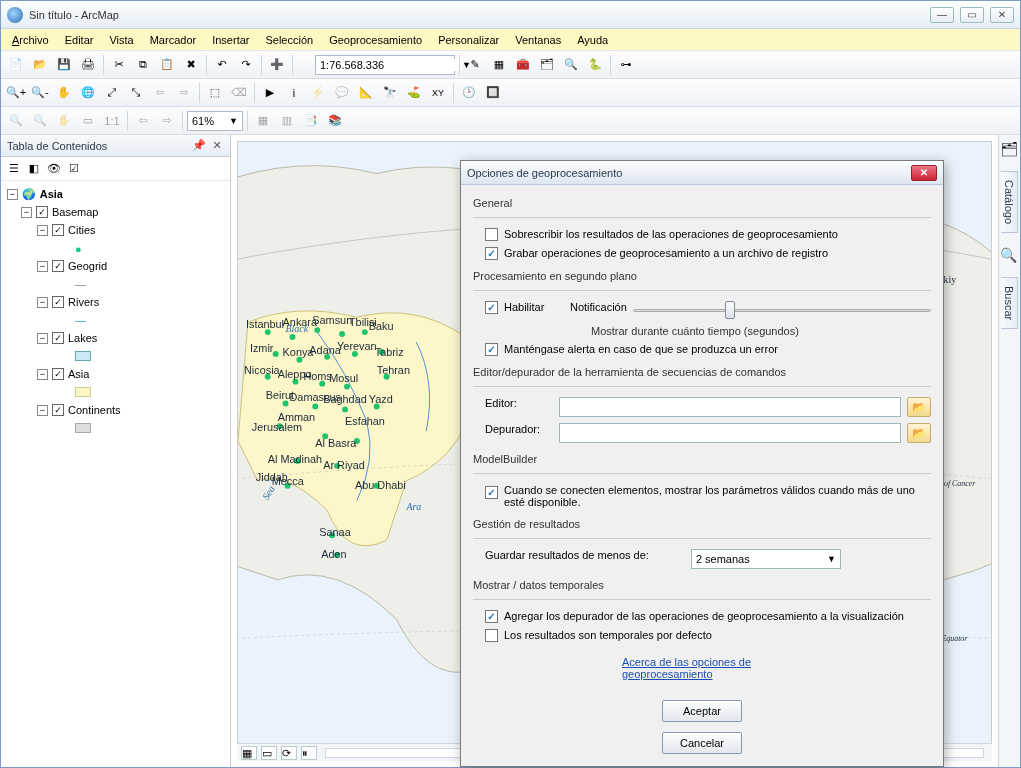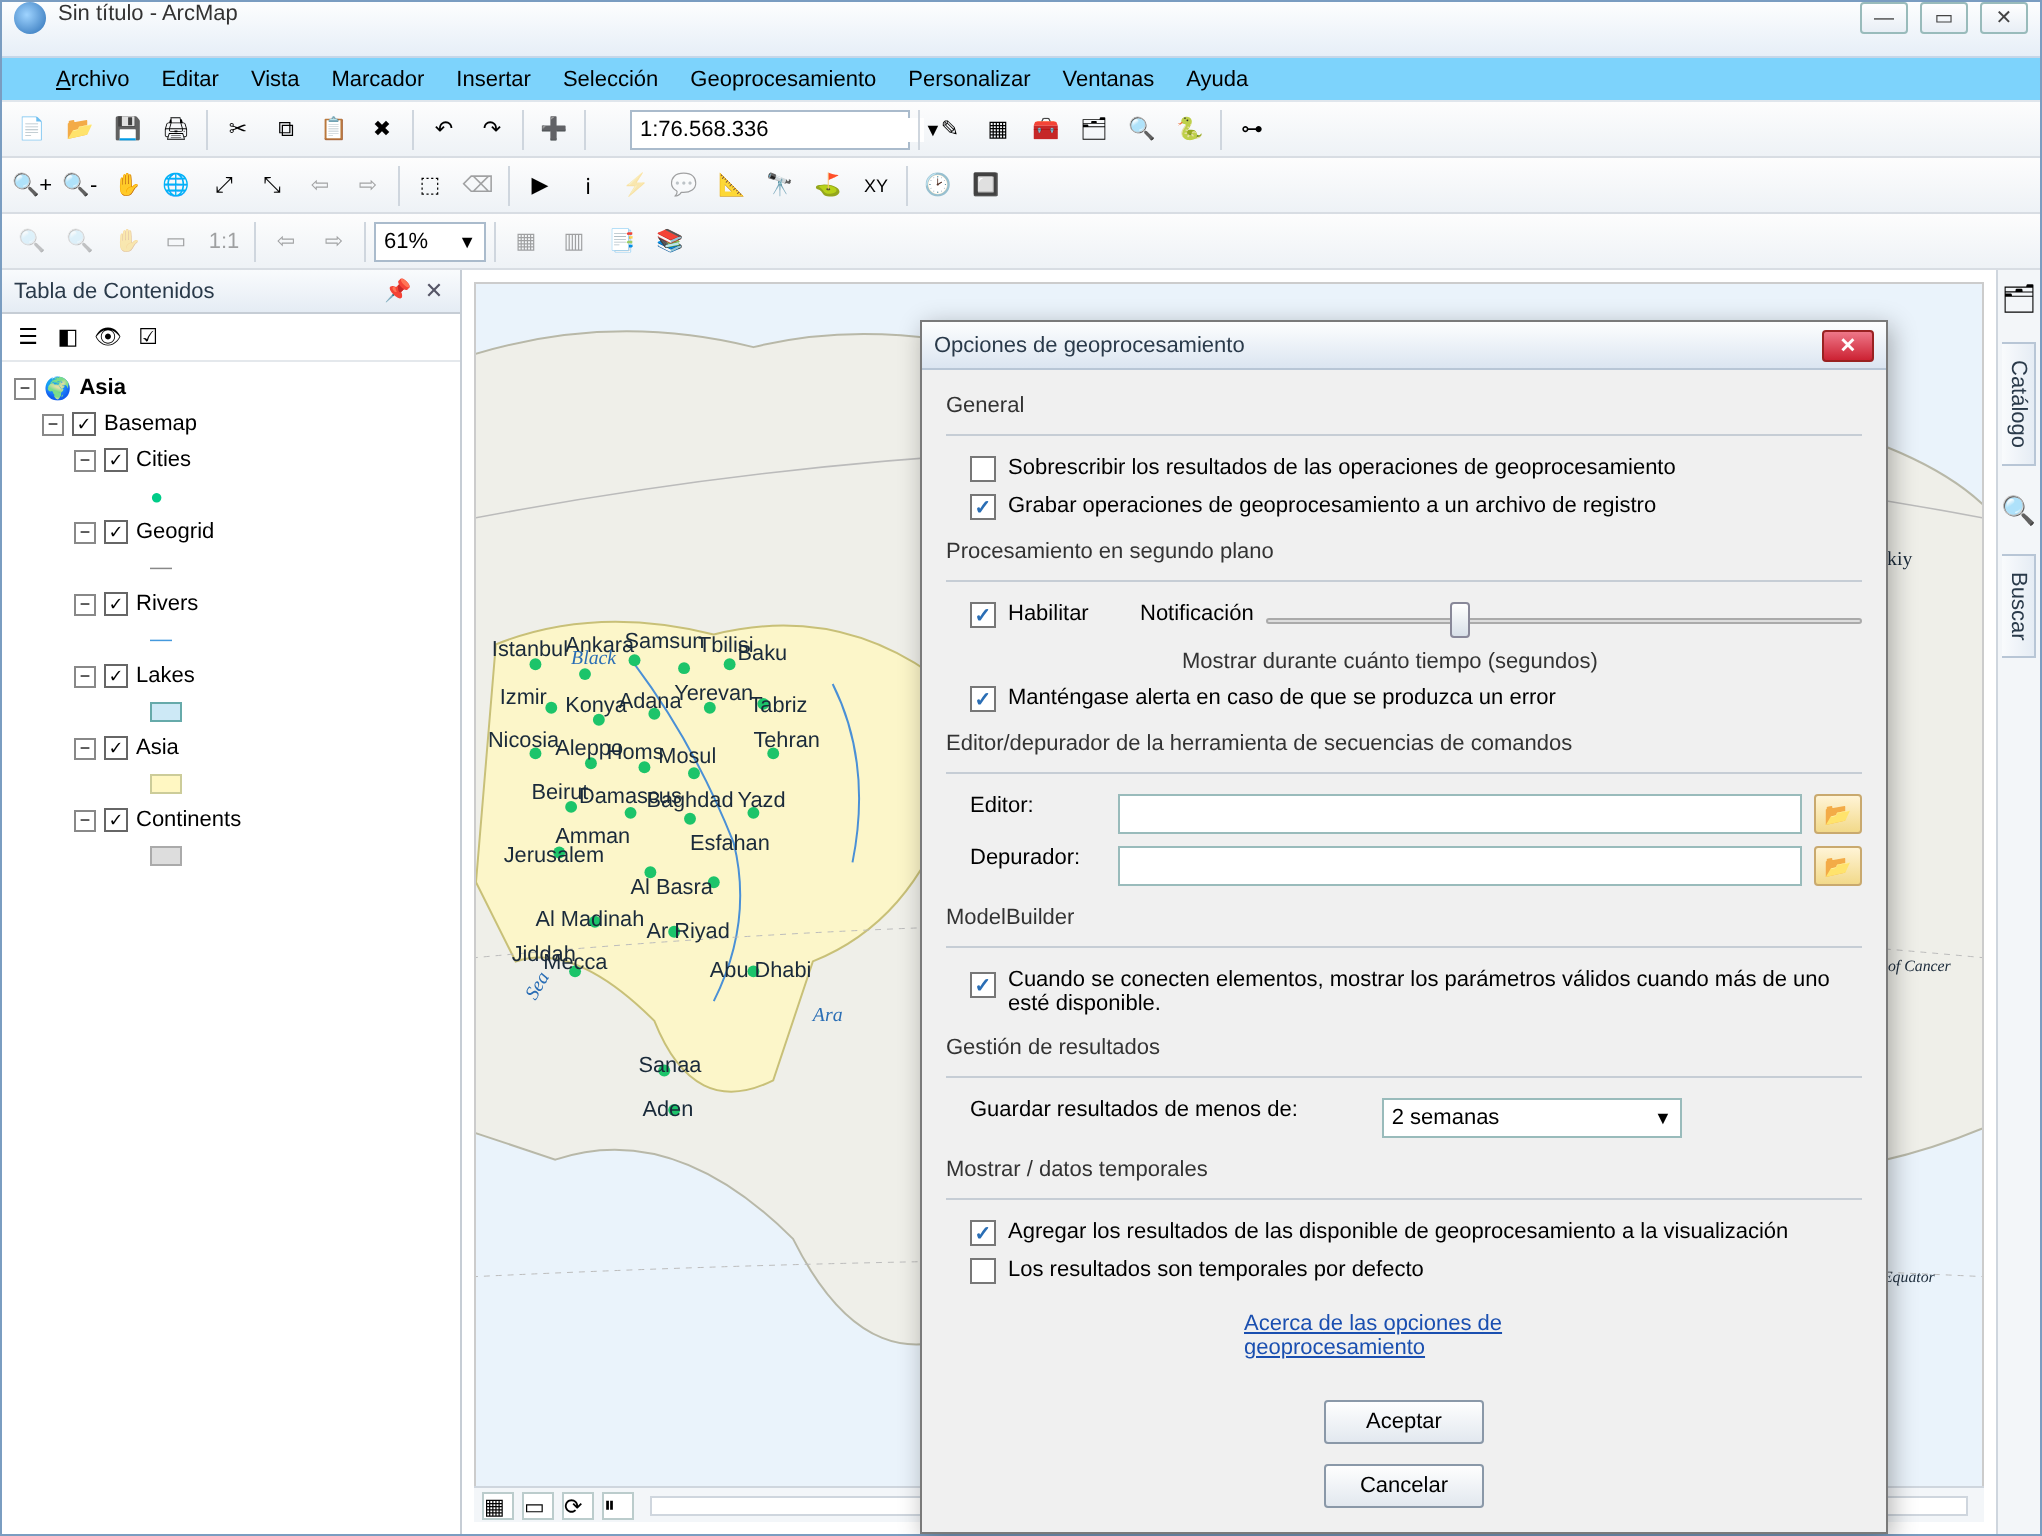--- a/index.html
+++ b/index.html
@@ -1,26 +1,26 @@
 <!DOCTYPE html>
 <html><head>
 <meta charset="utf-8">
 <style>
 * { box-sizing: border-box; margin: 0; padding: 0; font-family: "Segoe UI", Tahoma, sans-serif; font-size: 11px; }
 body { background: #fff; width: 1021px; height: 768px; overflow: hidden; }
 
 .window { width: 1021px; height: 768px; border: 1px solid #7a9dc1; background: #fff; display: flex; flex-direction: column; }
 
-.titlebar { height: 28px; background: linear-gradient(#fdfefe, #e6eef7); display: flex; align-items: flex-start; padding: 0 6px; border-bottom: 1px solid #c5d6e8; }
+.titlebar { height: 28px; background: linear-gradient(#fdfefe, #e6eef7); display: flex; align-items: center; padding: 0 6px; border-bottom: 1px solid #c5d6e8; }
 .titlebar-icon { width: 16px; height: 16px; margin-right: 6px; background: radial-gradient(circle at 40% 40%, #9fd4ff, #2a6eb5); border-radius: 50%; }
 .titlebar-text { color: #333; flex: 1; }
 .win-btns { display: flex; gap: 6px; }
 .win-btn { width: 24px; height: 16px; border: 1px solid #9bb; border-radius: 2px; background: linear-gradient(#fff,#e8eef5); display:flex; align-items:center; justify-content:center; font-size:10px; color:#444; cursor:pointer; }
 
-.menubar { height: 22px; background: #7dd3fc; display: flex; align-items: center; padding: 0 20px; gap: 2px; border-bottom: 1px solid #e0e6ec; }
+.menubar { height: 22px; background: #fef9c3; display: flex; align-items: center; padding: 0 4px; gap: 2px; border-bottom: 1px solid #e0e6ec; }
 .menu-item { padding: 2px 7px; cursor: pointer; }
 .menu-u { text-decoration: underline; }
 
 .toolbar { height: 28px; background: linear-gradient(#fdfdfd,#eef2f6); display: flex; align-items: center; padding: 0 4px; gap: 2px; border-bottom: 1px solid #d8dde3; }
 .tbtn { width: 22px; height: 22px; display:flex; align-items:center; justify-content:center; border-radius:2px; cursor:pointer; }
 .tbtn.disabled { opacity:.35; cursor:default; }
 .tsep { width:1px; height:20px; background:#cfd6de; margin:0 2px; }
 .scale-box { width:140px; height:20px; border:1px solid #abc; background:#fff; display:flex; align-items:center; padding:0 4px;margin-left:18px; }
 .scale-box input { border:none; outline:none; flex:1; font-size:11px; }
 .zoom-box { width:56px; height:20px; border:1px solid #abc; background:#fff; display:flex; align-items:center; padding:0 4px; }
@@ -445,21 +445,21 @@
       <div class="dlg-select">
         <span>2 semanas</span>
         <span class="dlg-select-arrow">▼</span>
       </div>
     </div>
 
     <div class="dlg-section-title">Mostrar / datos temporales</div>
     <div class="dlg-hr"></div>
     <div class="dlg-row">
       <div class="dlg-check checked"></div>
-      <span>Agregar los resultados de las disponible de geoprocesamiento a la visualización</span>
+      <span>Agregar los depurador de las operaciones de geoprocesamiento a la visualización</span>
     </div>
     <div class="dlg-row">
       <div class="dlg-check"></div>
       <span>Los resultados son temporales por defecto</span>
     </div>
 
     <div class="dlg-footer">
       <a class="dlg-link">Acerca de las opciones de geoprocesamiento</a>
       <span style="flex:1;"></span>
       <button class="dlg-btn">Aceptar</button>

